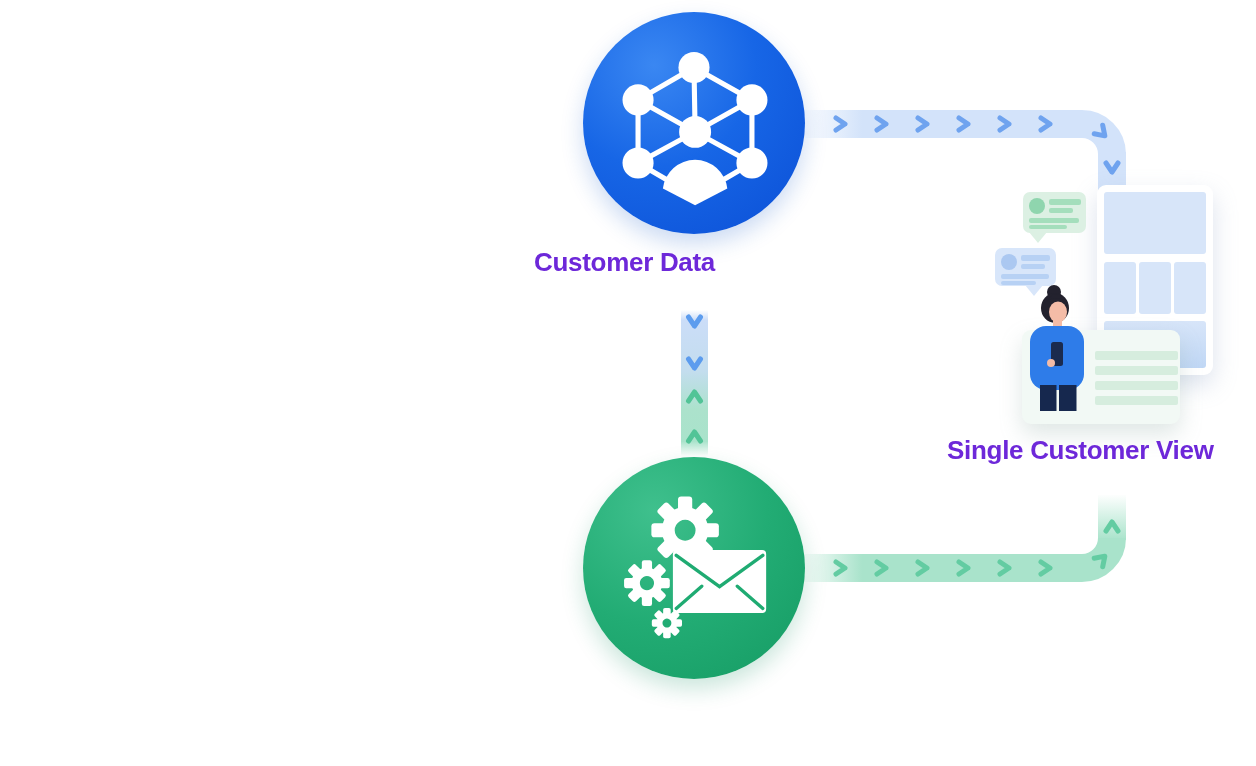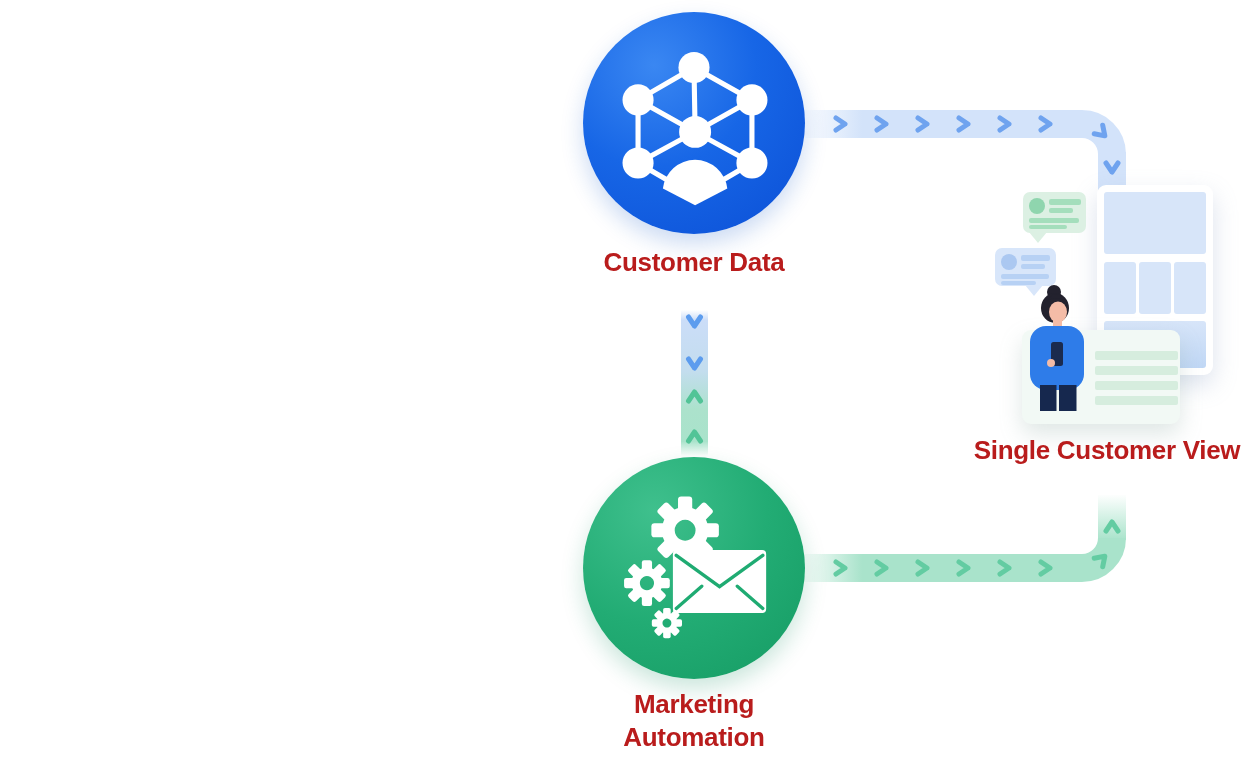--- a/index.html
+++ b/index.html
@@ -15,21 +15,21 @@
                  display:flex; align-items:center; justify-content:center; z-index:5; }
   #cdp-circle { left:583px; top:12px;
                 background:radial-gradient(circle at 32% 24%, #3A87F2 0%, #1766E6 45%, #0B4FD6 100%);
                 box-shadow:0 10px 22px rgba(23,90,200,0.22); }
   #ma-circle  { left:583px; top:457px;
                 background:radial-gradient(circle at 32% 24%, #3FC08D 0%, #22AC74 50%, #159B63 100%);
                 box-shadow:0 10px 22px rgba(20,140,95,0.22); }
   .node-circle svg { width:222px; height:222px; }
 
   
-  .node-label { position:absolute; width:320px; text-align:center; color:#b91c1c;
+  .node-label { position:absolute; width:320px; color:#6d28d9;
                 font-weight:700; font-size:26px; line-height:33px; letter-spacing:-0.3px; z-index:6; }
   #cdp-label { left:534px; top:246px; }
   #ma-label  { left:534px; top:688px; }
   #scv-label { left:947px; top:434px; }
   .node-label span { display:block; }
 
   
   .doc-card { position:absolute; left:1097px; top:185px; width:116px; height:190px;
               background:#ffffff; border-radius:9px; z-index:2;
               box-shadow:0 10px 24px rgba(140,160,195,0.30); }
@@ -292,22 +292,18 @@
         </g>
         <path fill-rule="evenodd" d="M0,-4.6 a4.6,4.6 0 1 1 -0.01,0 Z M0,-2 a2,2 0 1 0 0.01,0 Z"></path>
       </g>
 
       <g>
         <rect x="40.5" y="41.9" width="42" height="28.4" rx="1.8" fill="#ffffff"></rect>
         <path d="M42,44.3 L61.5,58.4 L81,44.3 M42,68.2 L53.5,58.2 M81,68.2 L69.5,58.2" fill="none" stroke="#1FAB72" stroke-width="1.5" stroke-linecap="round"></path>
       </g>
     </svg>
   </div>
-  <div class="node-label" id="ma-label">
-    <span>Marketing</span>
-    <span>Automation</span>
-  </div>
 
   <div class="node-label" id="scv-label">
     <span>Single Customer View</span>
   </div>
 
 </div>
 
 </body></html>

